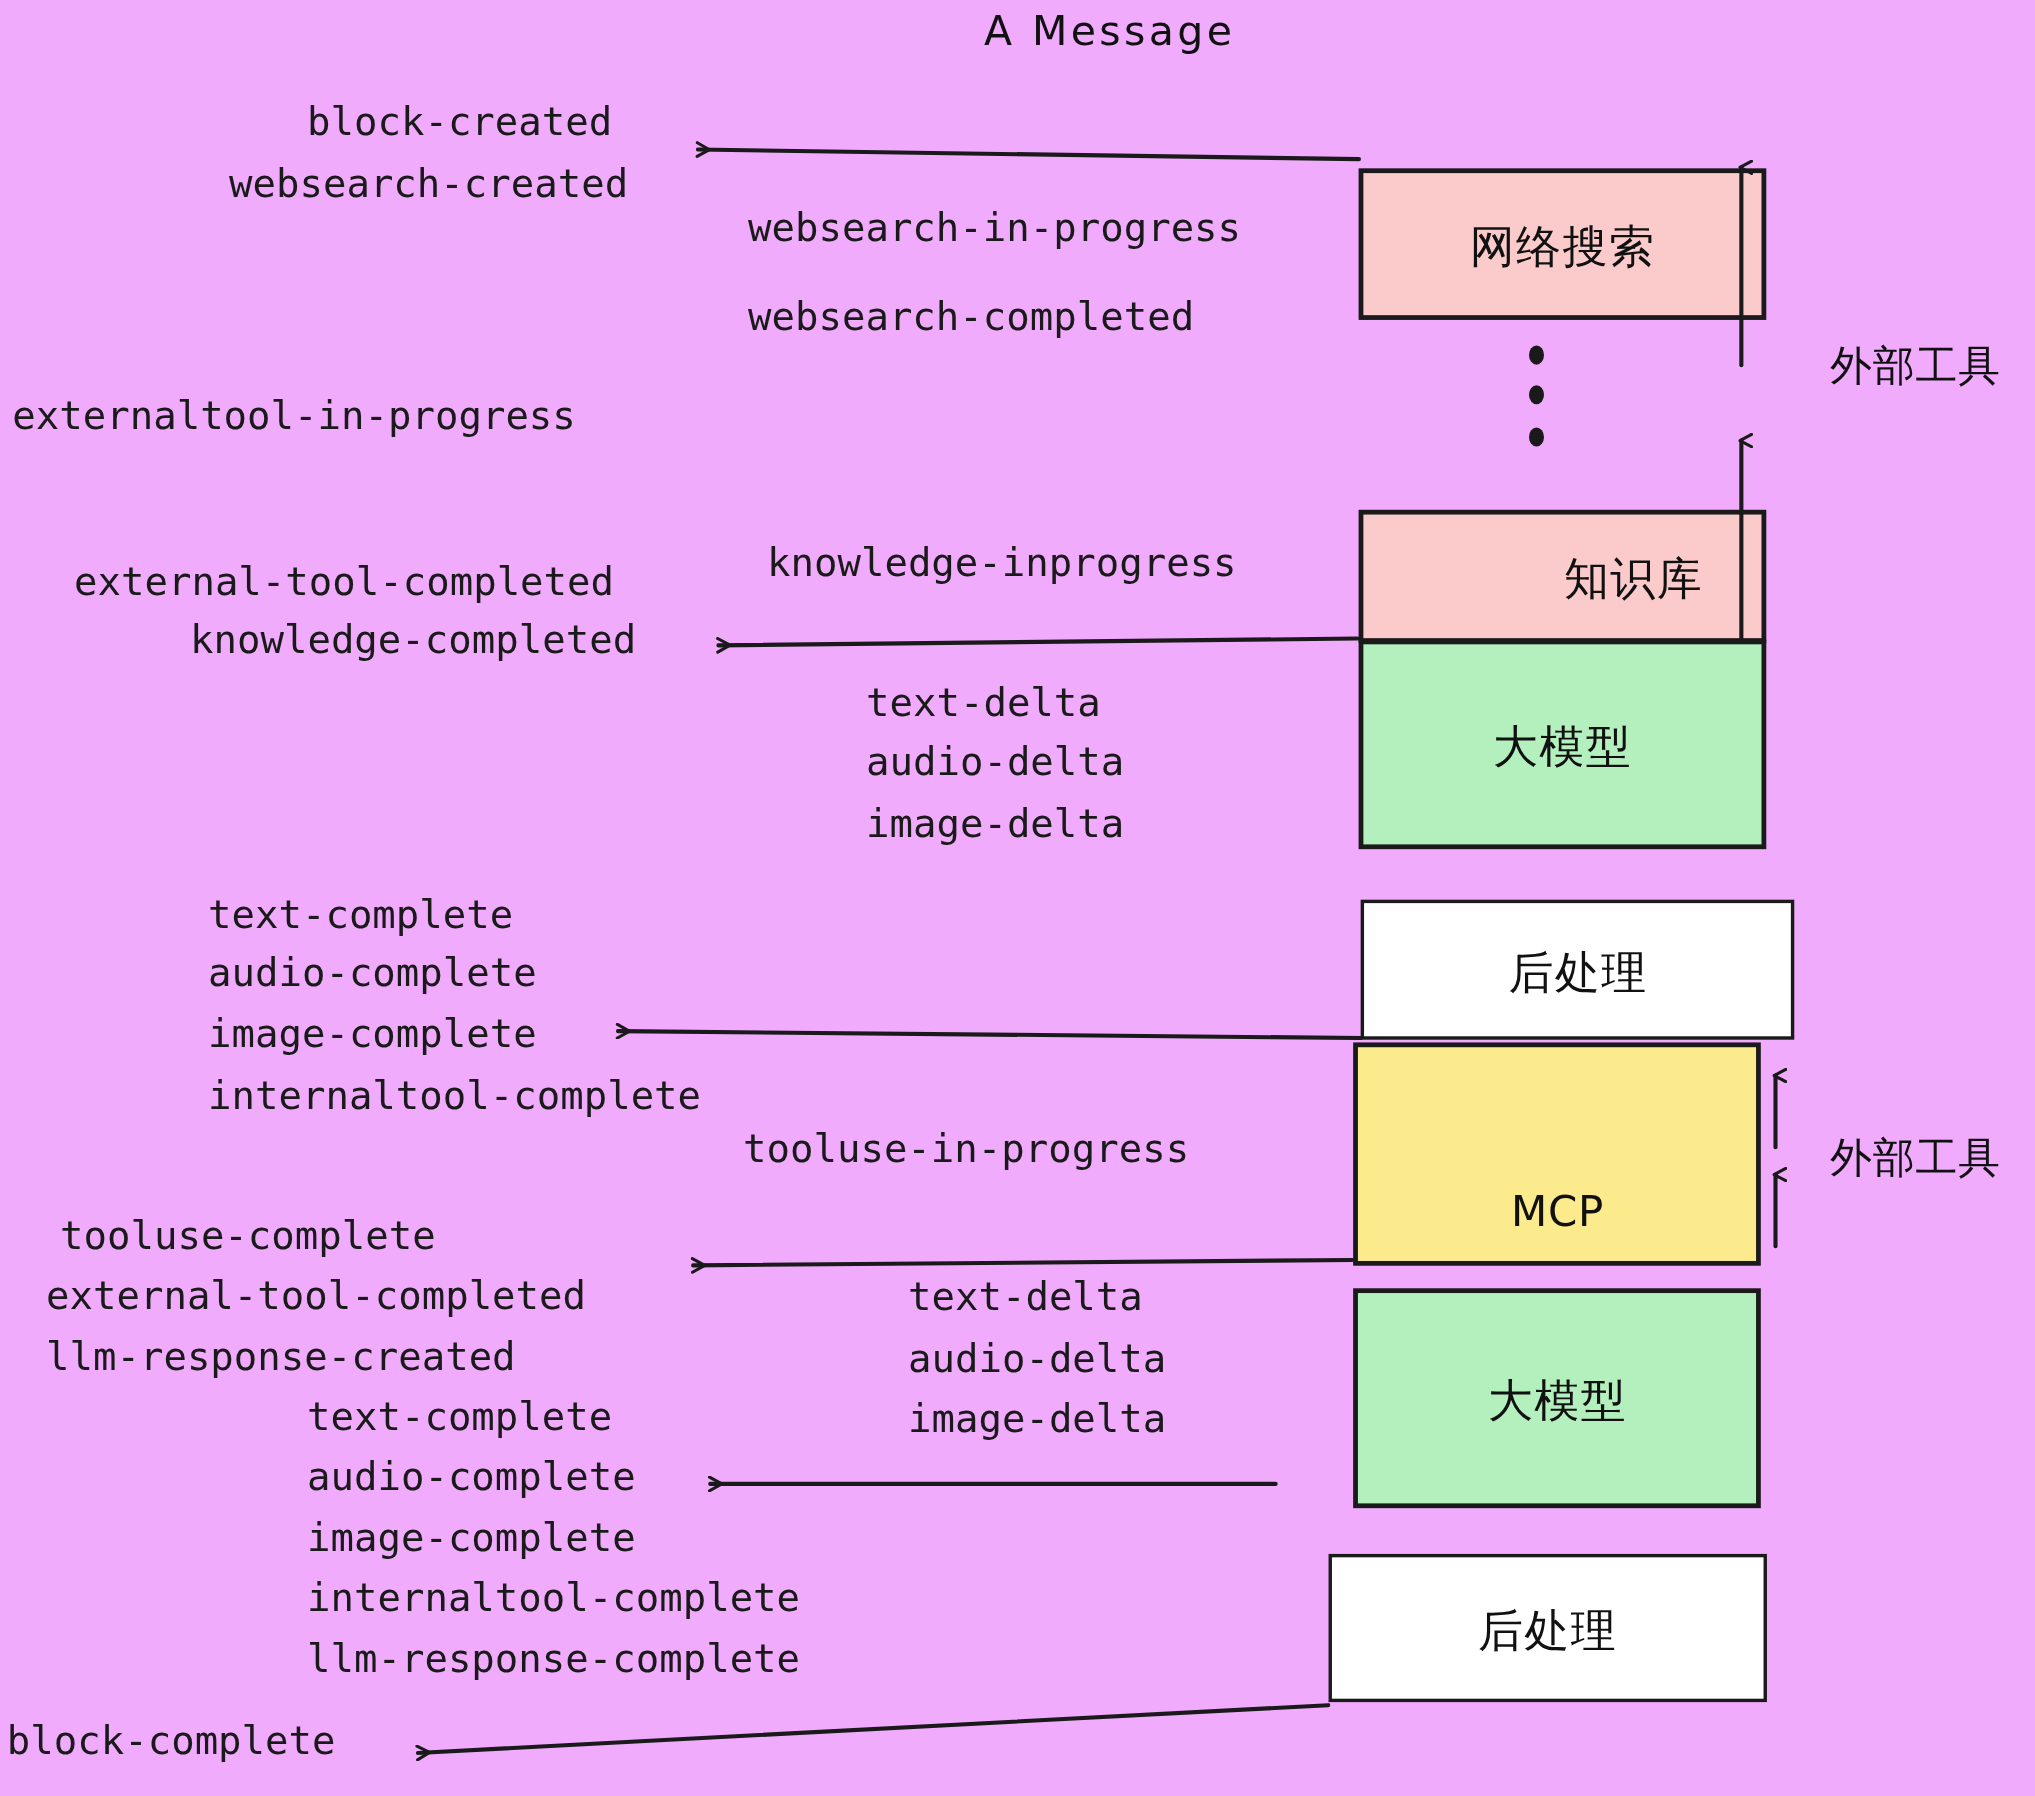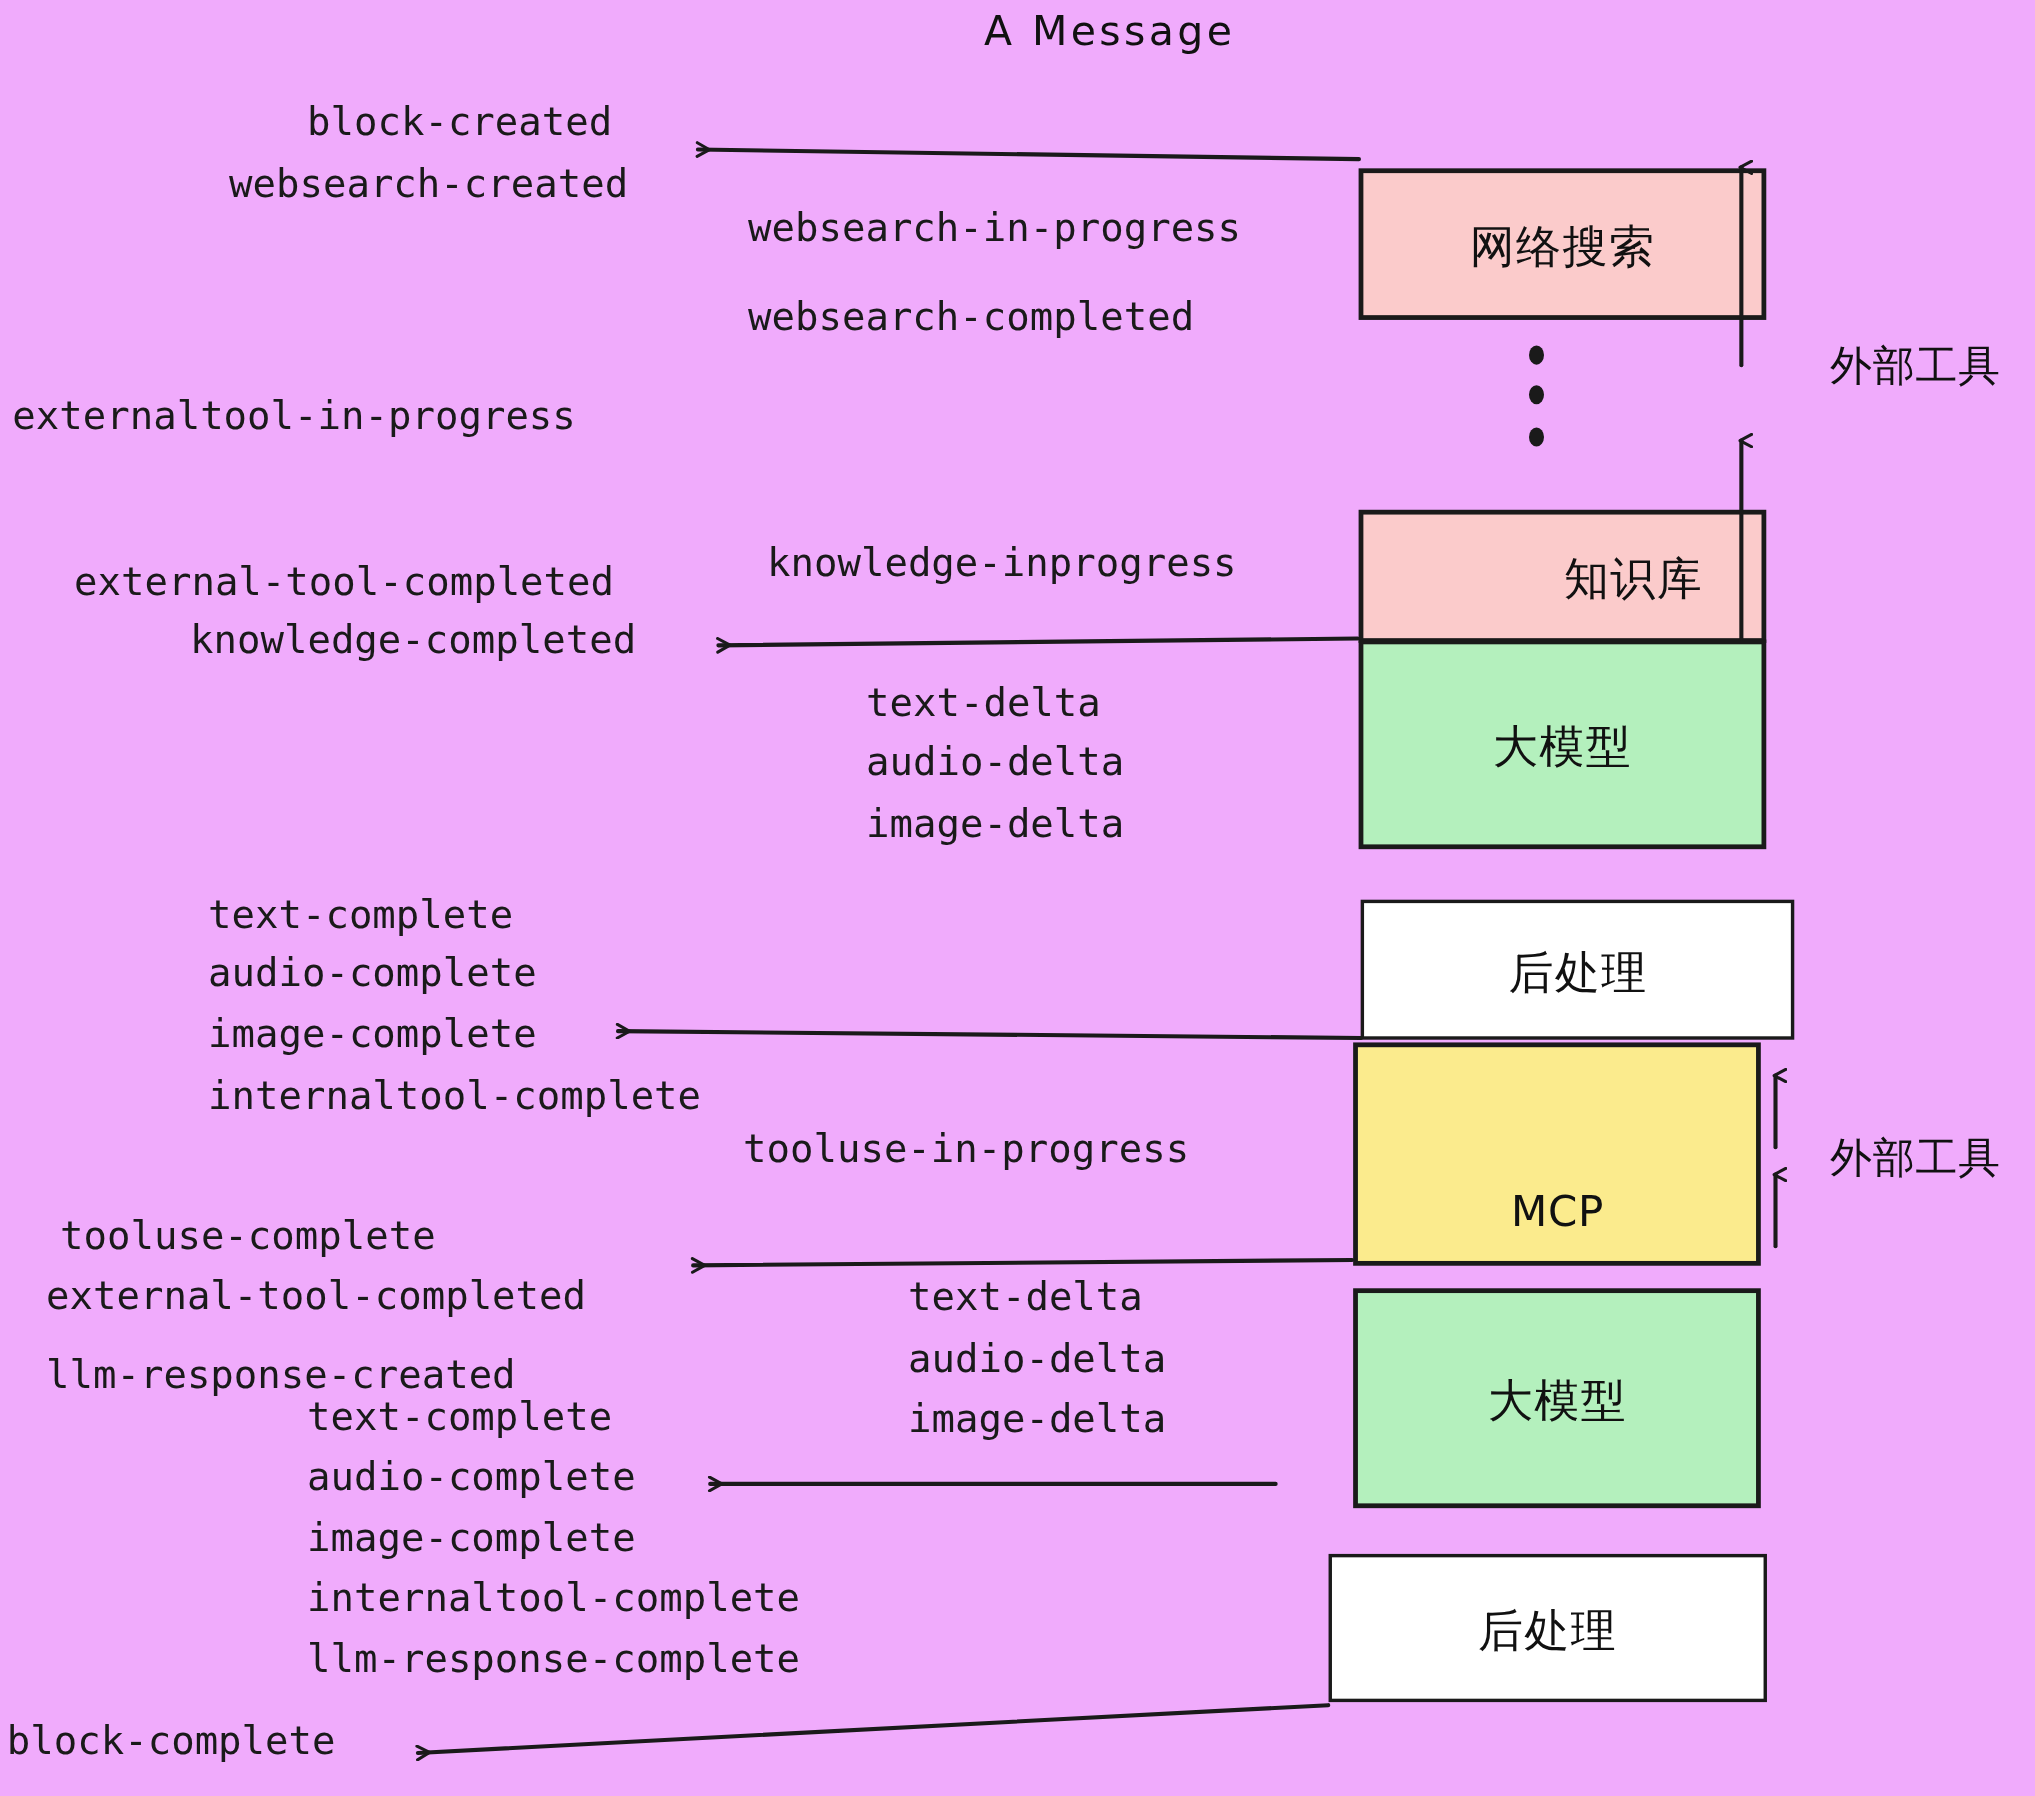--- a/index.html
+++ b/index.html
@@ -126,21 +126,21 @@
       <div class="evt" style="left: 866px; top: 683px;">text-delta</div>
       <div class="evt" style="left: 866px; top: 742px;">audio-delta</div>
       <div class="evt" style="left: 866px; top: 804px;">image-delta</div>
       <div class="evt" style="left: 208px; top: 895px;">text-complete</div>
       <div class="evt" style="left: 208px; top: 953px;">audio-complete</div>
       <div class="evt" style="left: 208px; top: 1014px;">image-complete</div>
       <div class="evt" style="left: 208px; top: 1076px;">internaltool-complete</div>
       <div class="evt" style="left: 743px; top: 1129px;">tooluse-in-progress</div>
       <div class="evt" style="left: 46px; top: 1216px; margin-left: 14px;">tooluse-complete</div>
       <div class="evt" style="left: 46px; top: 1276px;">external-tool-completed</div>
-      <div class="evt" style="left: 46px; top: 1337px; margin-top: 18px;">llm-response-created</div>
+      <div class="evt" style="left: 46px; top: 1337px;">llm-response-created</div>
       <div class="evt" style="left: 908px; top: 1277px;">text-delta</div>
       <div class="evt" style="left: 908px; top: 1339px;">audio-delta</div>
       <div class="evt" style="left: 908px; top: 1399px;">image-delta</div>
       <div class="evt" style="left: 307px; top: 1397px;">text-complete</div>
       <div class="evt" style="left: 307px; top: 1457px;">audio-complete</div>
       <div class="evt" style="left: 307px; top: 1518px;">image-complete</div>
       <div class="evt" style="left: 307px; top: 1578px;">internaltool-complete</div>
       <div class="evt" style="left: 307px; top: 1639px;">llm-response-complete</div>
       <div class="evt" style="left: 6.8px; top: 1721px;">block-complete</div>
     </div>

